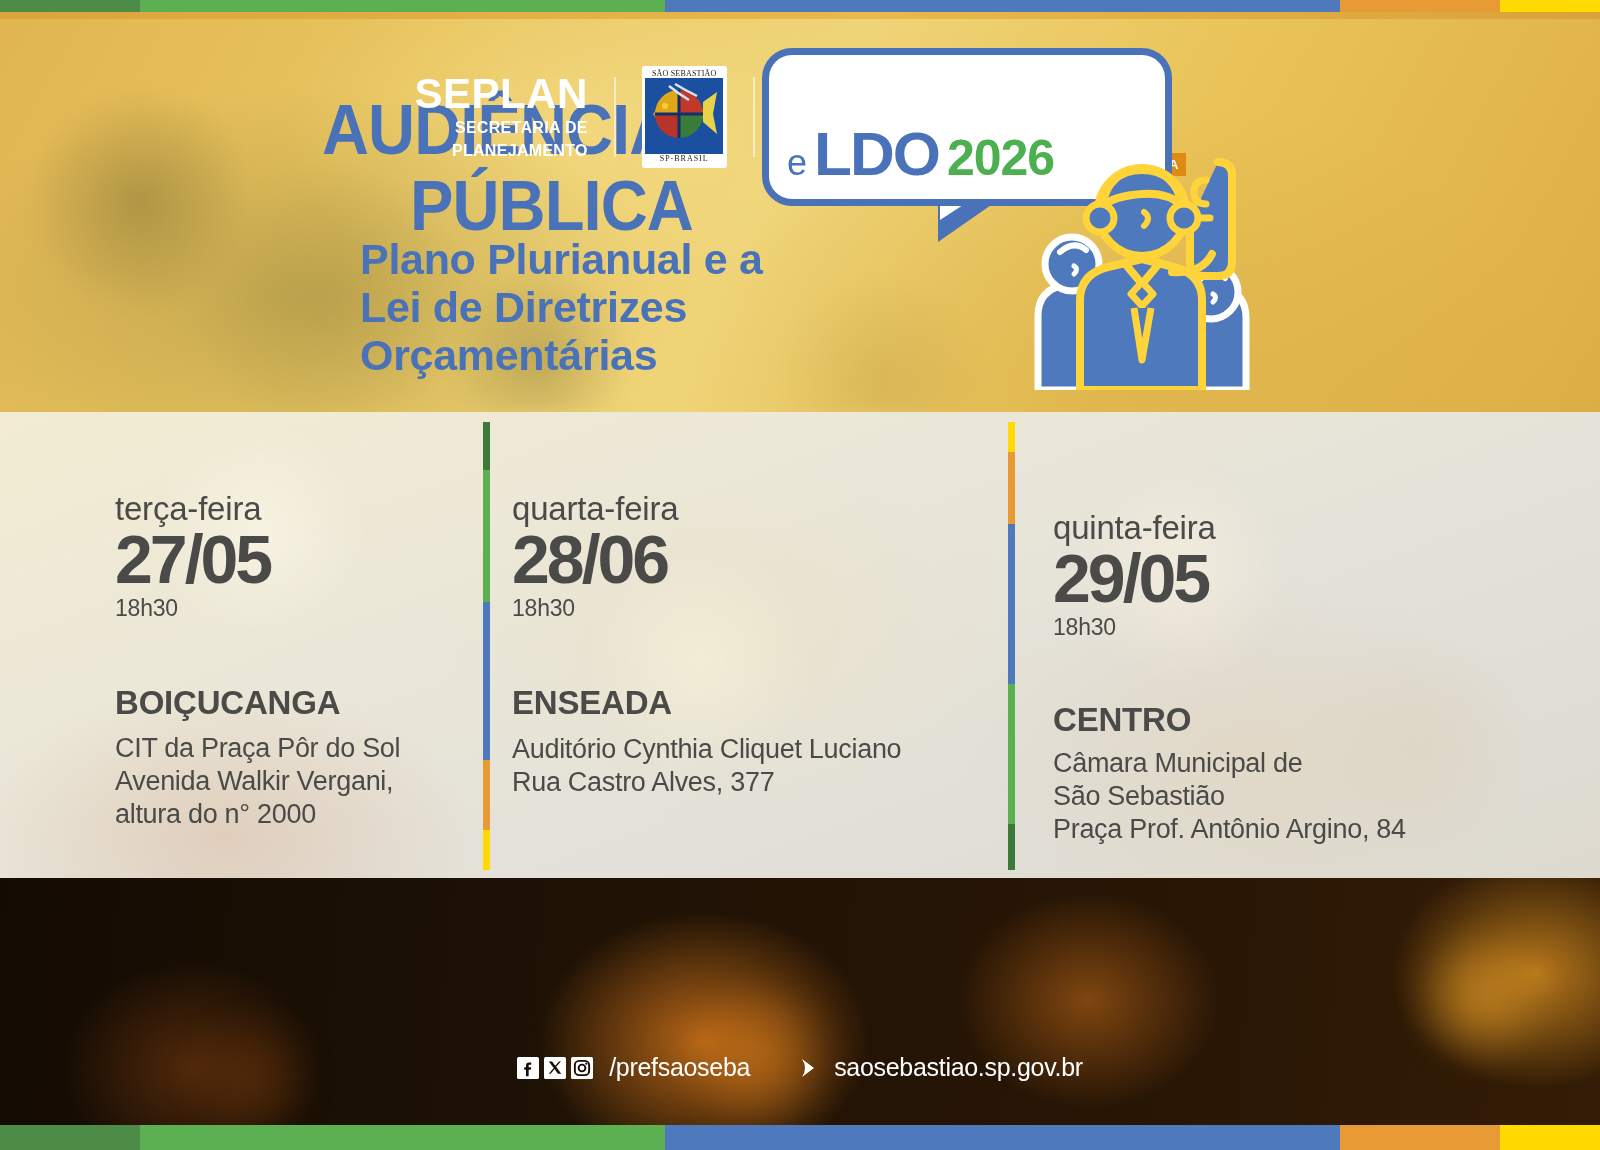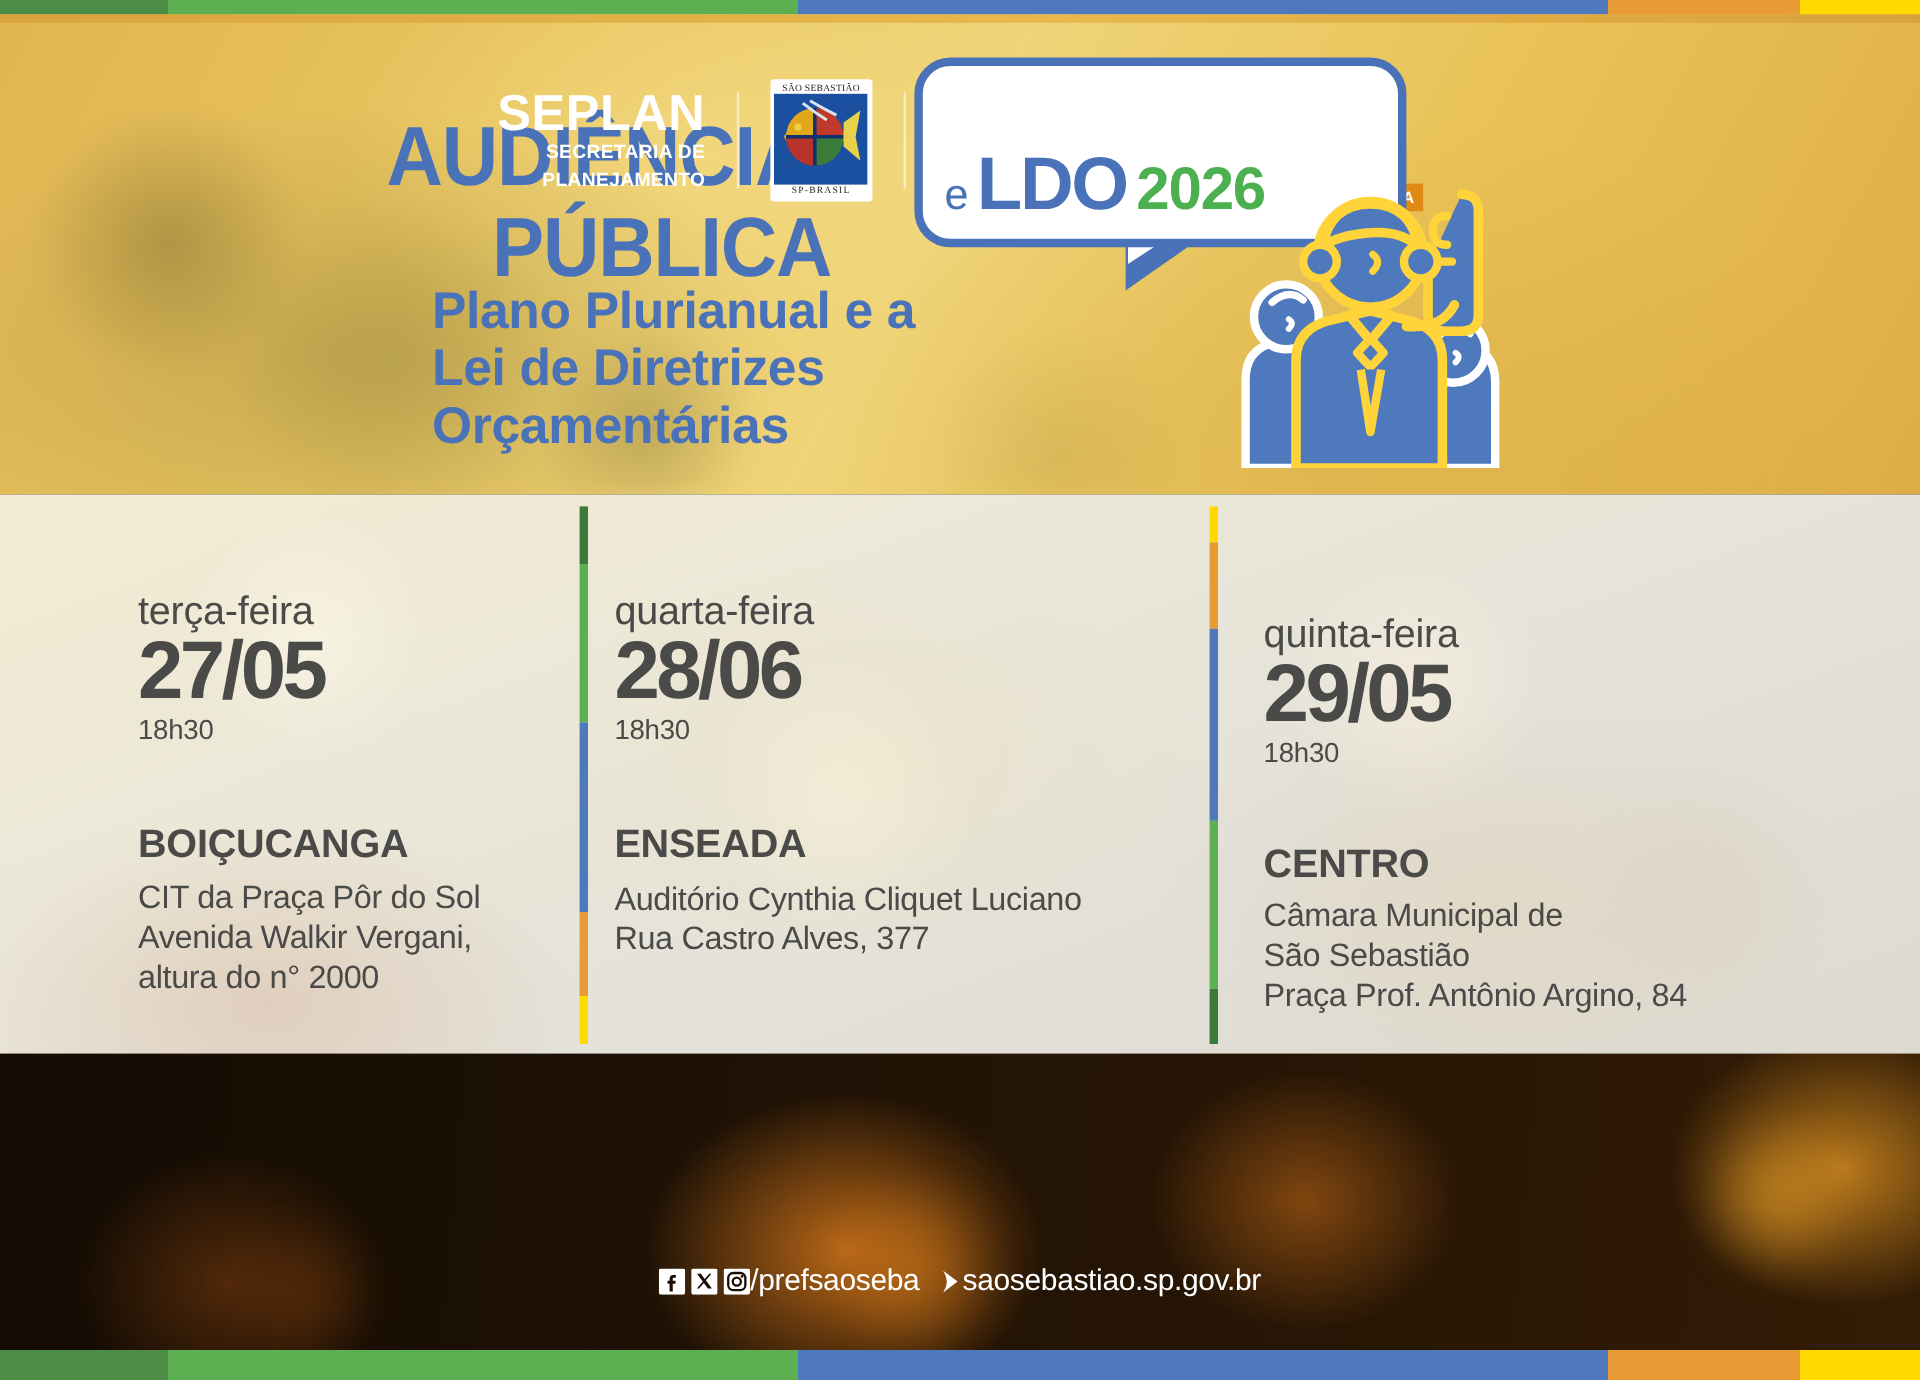--- a/index.html
+++ b/index.html
@@ -148,21 +148,21 @@
 
   .ss-logo { display:flex; align-items:center; gap:13px; }
   .ss-shield { width:86px; height:96px; }
   .ss-txt .l1 { color:#fff; font-size:38px; font-weight:bold; line-height:.92; letter-spacing:-1px; }
   .ss-txt .l2 { color:#fff; font-size:38px; font-weight:bold; line-height:.92; letter-spacing:-1px; }
   .ss-txt .l3 { color:#fff; font-size:14px; letter-spacing:4.6px; margin-top:4px; }
   .ss-tag { margin-top:5px; background:#e08a16; color:#fff; font-size:13.5px;
             font-weight:bold; letter-spacing:.1px; padding:4px 7px; white-space:nowrap; }
 
   .foot-social { position:absolute; left:0; top:1053px; width:1600px;
-                 display:flex; align-items:center; justify-content:center; z-index:30; }
+                 display:flex; align-items:center; justify-content:center; gap:16px; z-index:30; }
   .soc-icons { display:flex; gap:5px; align-items:center; }
   .handle { color:#fff; font-size:25px; letter-spacing:-.3px; }
   .site   { color:#fff; font-size:25px; letter-spacing:-.3px; }
   .sep-gap{ width:16px; }
 </style>
 </head>
 <body>
 
 <div id="poster">
 

